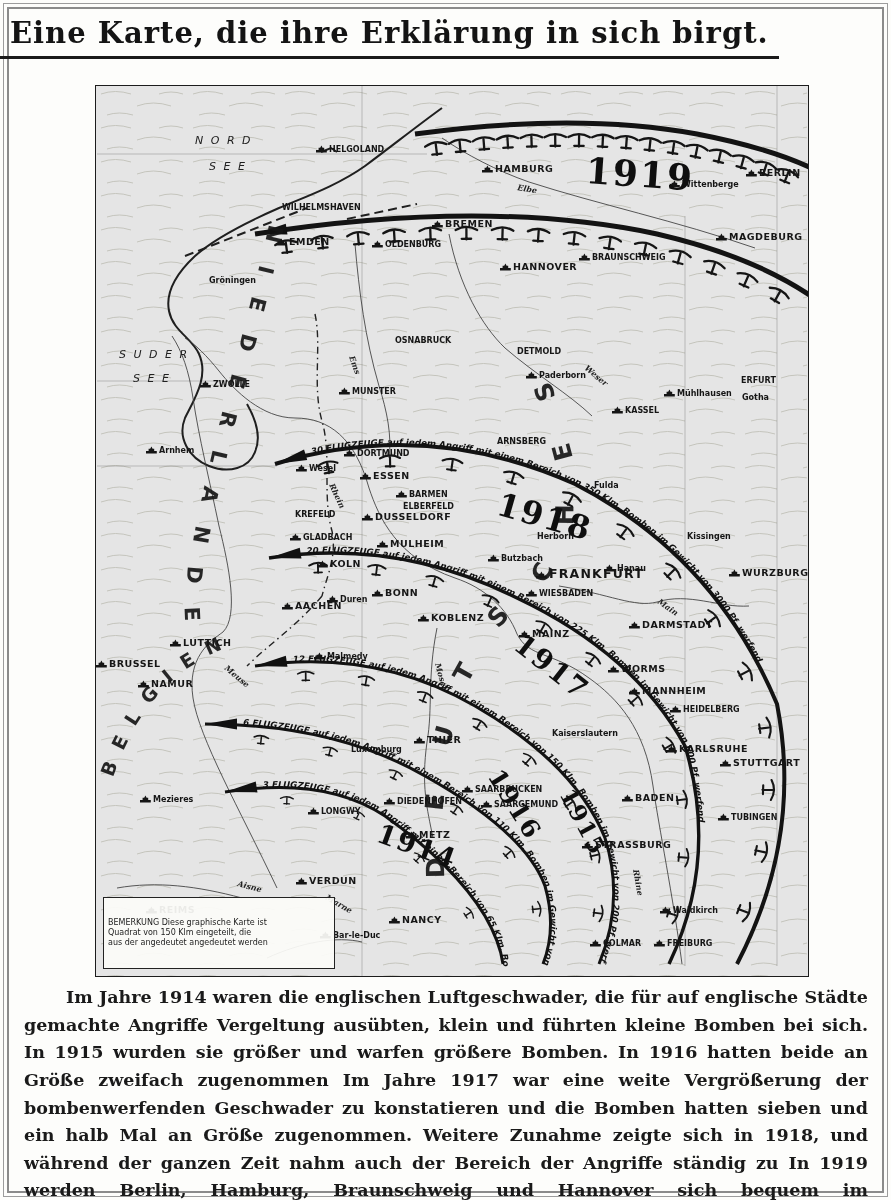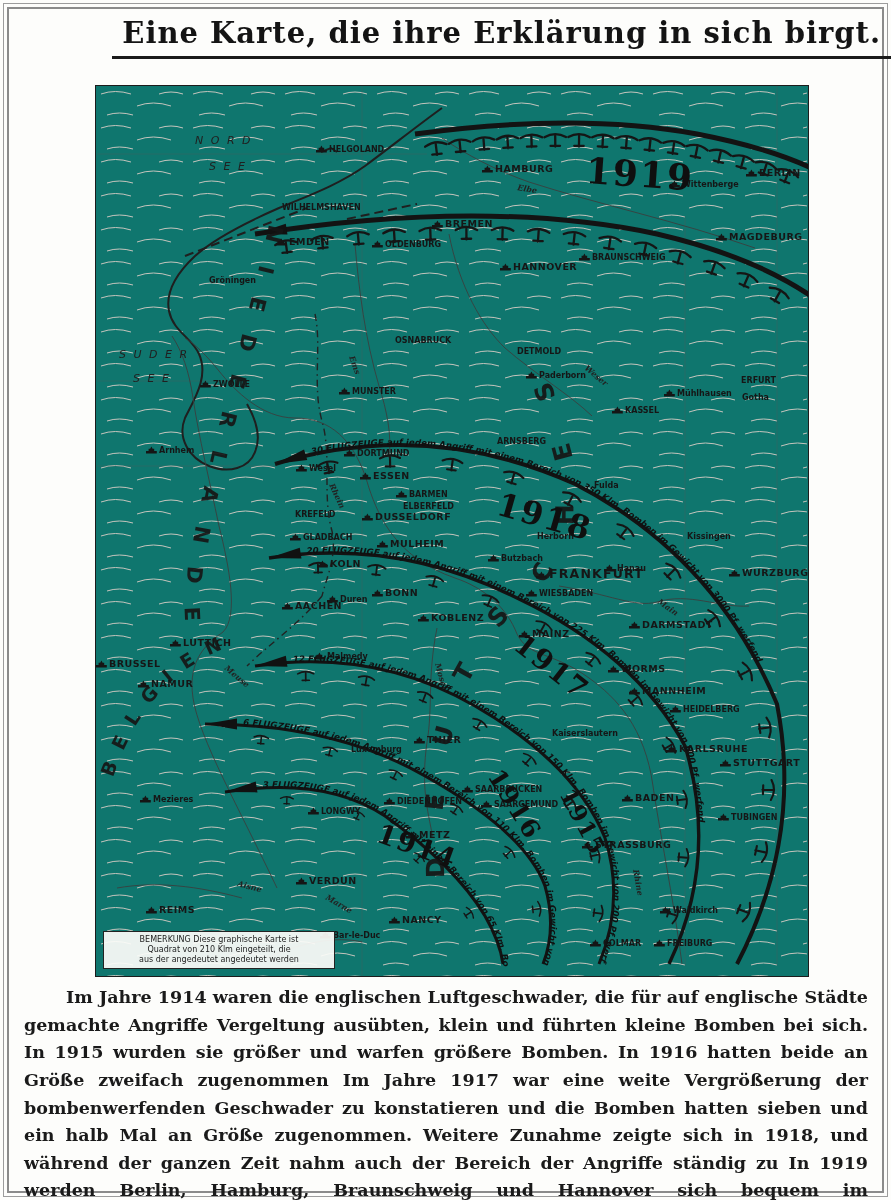--- a/index.html
+++ b/index.html
@@ -1,26 +1,26 @@
 <!DOCTYPE html>
 <html lang="de"><head>
 <meta charset="utf-8">
 <style>
   html,body{margin:0;padding:0;}
   body{width:891px;height:1200px;background:#fdfdfb;position:relative;overflow:hidden;
        font-family:"DejaVu Serif",serif;color:#161616;}
   .frame-outer{position:absolute;inset:3px;border:1px solid #9c9c9c;pointer-events:none;}
   .frame-inner{position:absolute;inset:7px;border:2px solid #8b8b8b;pointer-events:none;}
-  .title-wrap{position:absolute;top:16px;left:0;width:100%;text-align:right;}
+  .title-wrap{position:absolute;top:16px;left:0;width:100%;text-align:left;}
   .title{display:inline-block;font-family:"DejaVu Serif",serif;font-weight:bold;font-size:29px;
          letter-spacing:1px;border-bottom:3px solid #1a1a1a;padding:0 10px 6px 10px;color:#141414;}
   .map-box{position:absolute;left:95px;top:85px;width:712px;height:890px;border:1.6px solid #1c1c1c;
-           background:#0f766e;text-align:center;}
+           background:#e5e5e5;}
   .note-box{position:absolute;left:7px;bottom:7px;width:222px;border:1.5px solid #222;
-            background:rgba(252,252,249,.93);padding:3px 4px;font-family:"DejaVu Sans",sans-serif;
+            background:rgba(252,252,249,.93);padding:20px 4px;font-family:"DejaVu Sans",sans-serif;
             font-size:8px;line-height:1.25;color:#1c1c1c;}
   .note-box div{white-space:nowrap;}
   .para{position:absolute;left:24px;top:984px;width:844px;font-family:"DejaVu Serif",serif;
         font-weight:bold;font-size:17.5px;line-height:1.58;text-align:justify;text-indent:42px;
         color:#1a1a1a;}
   
   .lbl{font-family:"DejaVu Sans",sans-serif;fill:#161616;}
   .city{font-size:9.5px;font-weight:bold;letter-spacing:.5px;}
   .big{font-size:12.5px;font-weight:bold;letter-spacing:1.2px;}
   .town{font-size:8px;font-weight:600;}
@@ -343,18 +343,18 @@
       <text class="caption"><textPath href="#arc-1914" startOffset="38">3 FLUGZEUGE auf jedem Angriff mit einem Bereich von 65 Klm. Bomben im Gewicht von 50 Pf. werfend</textPath></text>
       <use href="#plane-sym" transform="translate(189.9 712.6) rotate(2.1) scale(0.8)"></use>
       <use href="#plane-sym" transform="translate(261.6 727.9) rotate(25.0) scale(0.8)"></use>
       <use href="#plane-sym" transform="translate(322.5 771.2) rotate(41.5) scale(0.8)"></use>
       <use href="#plane-sym" transform="translate(372.9 826.8) rotate(56.4) scale(0.8)"></use>
       <text transform="translate(278 755) rotate(20)" font-size="27" class="year">1914</text>
     </svg>
 
   <div class="note-box">
     <div>BEMERKUNG  Diese graphische Karte ist</div>
-    <div>Quadrat von 210 Klm eingeteilt, die</div>
+    <div>Quadrat von 150 Klm eingeteilt, die</div>
     <div>aus der angedeutet angedeutet werden</div>
   </div>
 </div>
 
 <div class="para">Im Jahre 1914 waren die englischen Luftgeschwader, die für auf englische Städte gemachte Angriffe Vergeltung ausübten, klein und führten kleine Bomben bei sich.   In 1915 wurden sie größer und warfen größere Bomben.   In 1916 hatten beide an Größe zweifach zugenommen   Im Jahre 1917 war eine weite Vergrößerung der bombenwerfenden Geschwader zu konstatieren und die Bomben hatten sieben und ein halb Mal an Größe zugenommen.   Weitere Zunahme zeigte sich in 1918, und während der ganzen Zeit nahm auch der Bereich der Angriffe ständig zu   In 1919 werden Berlin, Hamburg, Braunschweig und Hannover sich bequem im Angriffsbereich befinden — wenn wir nicht inzwischen Frieden schließen.</div>
 
 </body></html>

